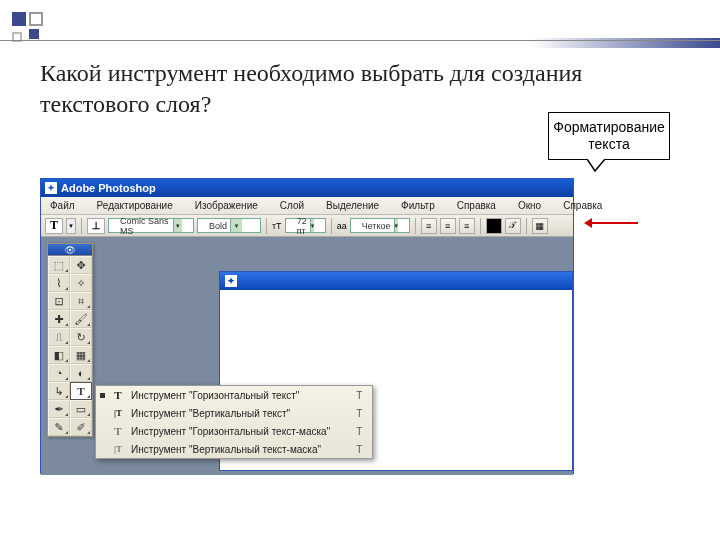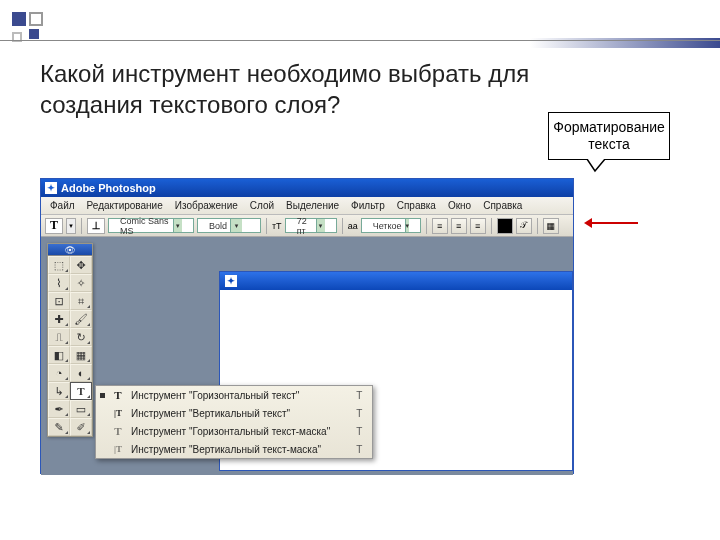--- a/index.html
+++ b/index.html
@@ -7,33 +7,33 @@
   
   .slide-header { position: absolute; top: 12px; left: 12px; display: flex; gap: 6px; }
   .sq { width: 14px; height: 14px; }
   .sq1 { background: #3b4a8f; }
   .sq2 { border: 2px solid #999; background: #fff; }
   .sq3 { background: #3b4a8f; width: 10px; height: 10px; }
   .sq4 { border: 2px solid #bbb; background: #fff; width: 10px; height: 10px; margin-top:3px;}
   .hdr-line { position: absolute; top: 40px; left: 0; width: 720px; height: 1px; background: #888; }
   .hdr-grad { position: absolute; top: 38px; right: 0; width: 190px; height: 10px; background: linear-gradient(to left, #3b4a8f, #fff); }
   
-  .question { position: absolute; top: 58px; left: 40px; width: 560px; font-size: 24px; color: #222; line-height: 1.3; }
+  .question { position: absolute; top: 58px; left: 40px; width: 560px; font-size: 24px; color: #222; line-height: 1.3; font-family: Liberation Serif, serif; }
   
   .callout { position: absolute; top: 112px; right: 50px; width: 122px; border: 1.5px solid #000; background: #fff; padding: 6px 4px; font-size: 14px; text-align: center; line-height: 1.2; }
   .callout svg.tail { position:absolute; bottom:-14px; left:36px; width:30px; height:14px;}
   
   .arrow-red { position: absolute; top: 222px; left: 590px; }
   .arrow-red .shaft { width: 48px; height: 2px; background: #c00; }
   .arrow-red .head { position: absolute; left: -6px; top: -4px; width: 0; height: 0; border-top: 5px solid transparent; border-bottom: 5px solid transparent; border-right: 8px solid #c00; }
   
   .ps-window { position: absolute; top: 178px; left: 40px; width: 534px; height: 296px; border: 1px solid #2b56b8; background: #a0b8d8; font-family: Tahoma, Arial, sans-serif; font-size: 10px; }
   .ps-titlebar { height: 18px; background: linear-gradient(to bottom, #1a5fd5, #0d3fa5); color: #fff; display: flex; align-items: center; padding: 0 4px; font-size: 11px; font-weight: bold; }
   .ps-titlebar .logo { width: 12px; height: 12px; background: #fff; margin-right: 4px; display:inline-flex;align-items:center;justify-content:center;color:#1a5fd5;font-size:9px;font-weight:bold;}
-  .ps-menubar { height: 18px; background: linear-gradient(to bottom, #f5f3ee, #e8e5da); border-bottom: 1px solid #bbb; display: flex; align-items: center; padding: 0 4px; gap: 2px; }
+  .ps-menubar { height: 18px; background: linear-gradient(to bottom, #f5f3ee, #e8e5da); border-bottom: 1px solid #bbb; display: flex; align-items: center; padding: 0 4px; gap: 12px; }
   .ps-menubar span { padding: 1px 5px; color: #222; cursor: default; font-size:10px;}
   
   .ps-optbar { height: 22px; background: linear-gradient(to bottom, #f2efe6, #dcd9ce); border-bottom: 1px solid #aaa; display: flex; align-items: center; padding: 0 4px; gap: 3px; }
   .opt-t { width: 18px; height: 16px; border: 1px solid #aaa; background: #fff; display:flex;align-items:center;justify-content:center;font-family:serif;font-size:12px;font-weight:bold;}
   .opt-dd { width: 10px; height:16px; border:1px solid #aaa; background:#eee; display:flex;align-items:center;justify-content:center;font-size:7px;}
   .opt-sep { width: 1px; height: 16px; background: #aaa; margin: 0 2px;}
   .opt-field { height: 15px; border: 1px solid #7a9; background: #fff; padding: 0 11px; display:flex; align-items:center; font-size:9px; color:#333;}
   .opt-field .arrw { margin-left:3px; background:#c5e0c5; border-left:1px solid #7a9; width:12px; height:13px; display:flex;align-items:center;justify-content:center;font-size:7px;}
   .opt-btn { width:16px; height:16px; border:1px solid #aaa; background:linear-gradient(#f8f6ef,#e2dfd3); display:flex;align-items:center;justify-content:center;font-size:9px;}
   
@@ -113,21 +113,21 @@
     <div class="opt-field" style="width:86px">
         <span>Comic Sans MS</span>
         <span class="arrw">▾</span>
       </div>
     <div class="opt-field" style="width:64px">
         <span>Bold</span>
         <span class="arrw">▾</span>
       </div>
     <div class="opt-sep"></div>
     <div style="font-size:9px">тT</div>
-    <div class="opt-field" style="width:52px">
+    <div class="opt-field" style="width:41px">
         <span>72 пт</span>
         <span class="arrw">▾</span>
       </div>
     <div class="opt-sep"></div>
     <div style="font-size:9px">aa</div>
     <div class="opt-field" style="width:60px">
         <span>Четкое</span>
         <span class="arrw">▾</span>
       </div>
     <div class="opt-sep"></div>

